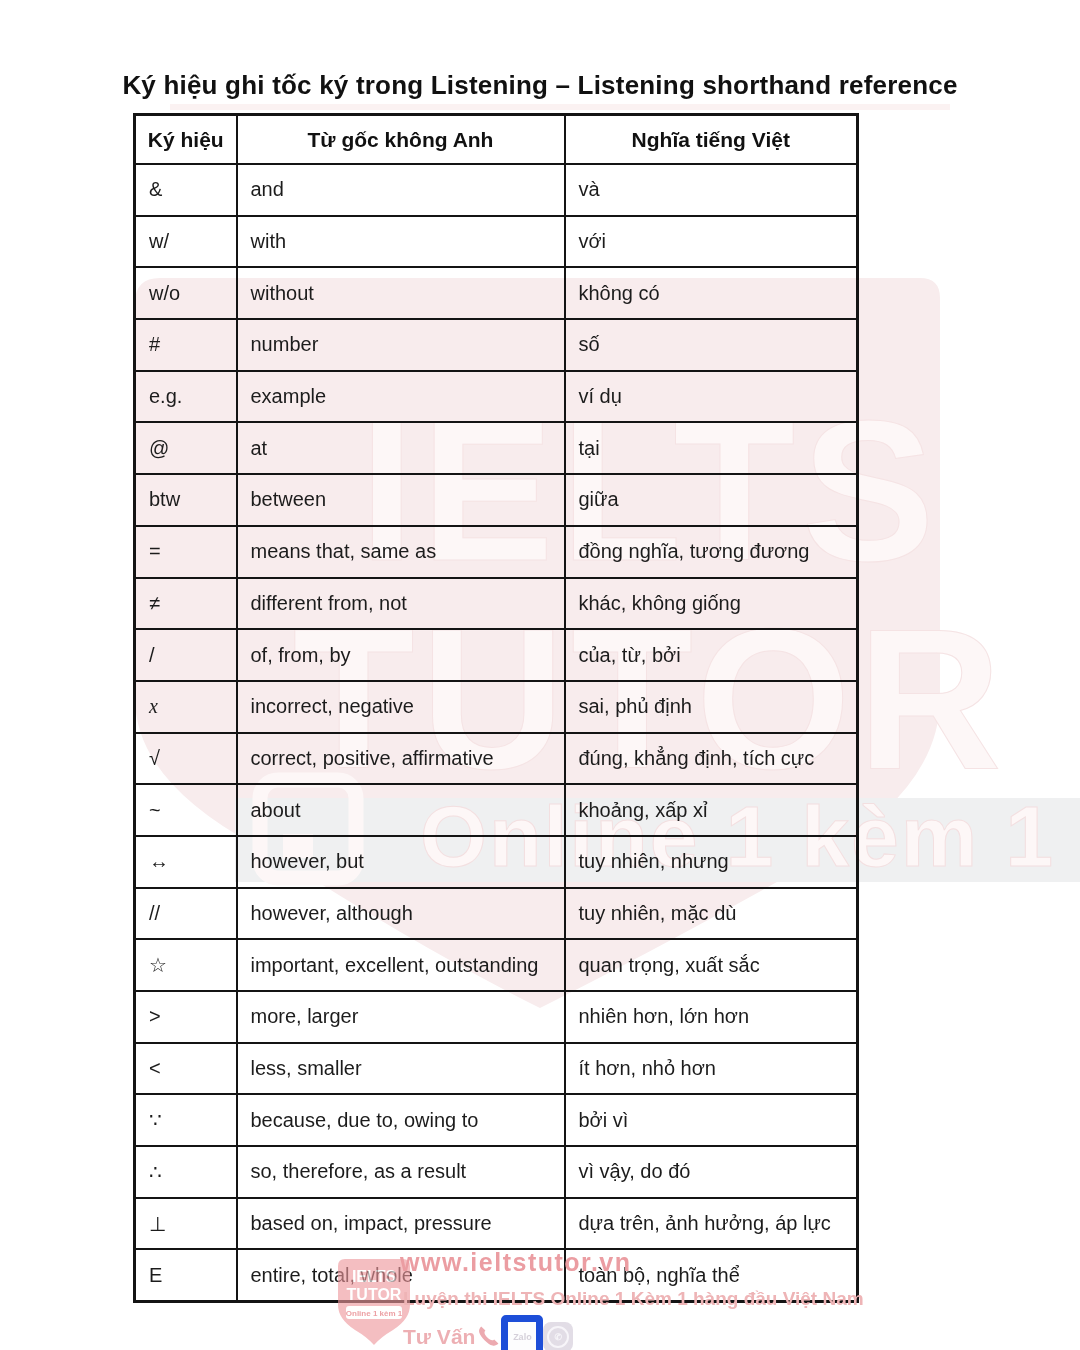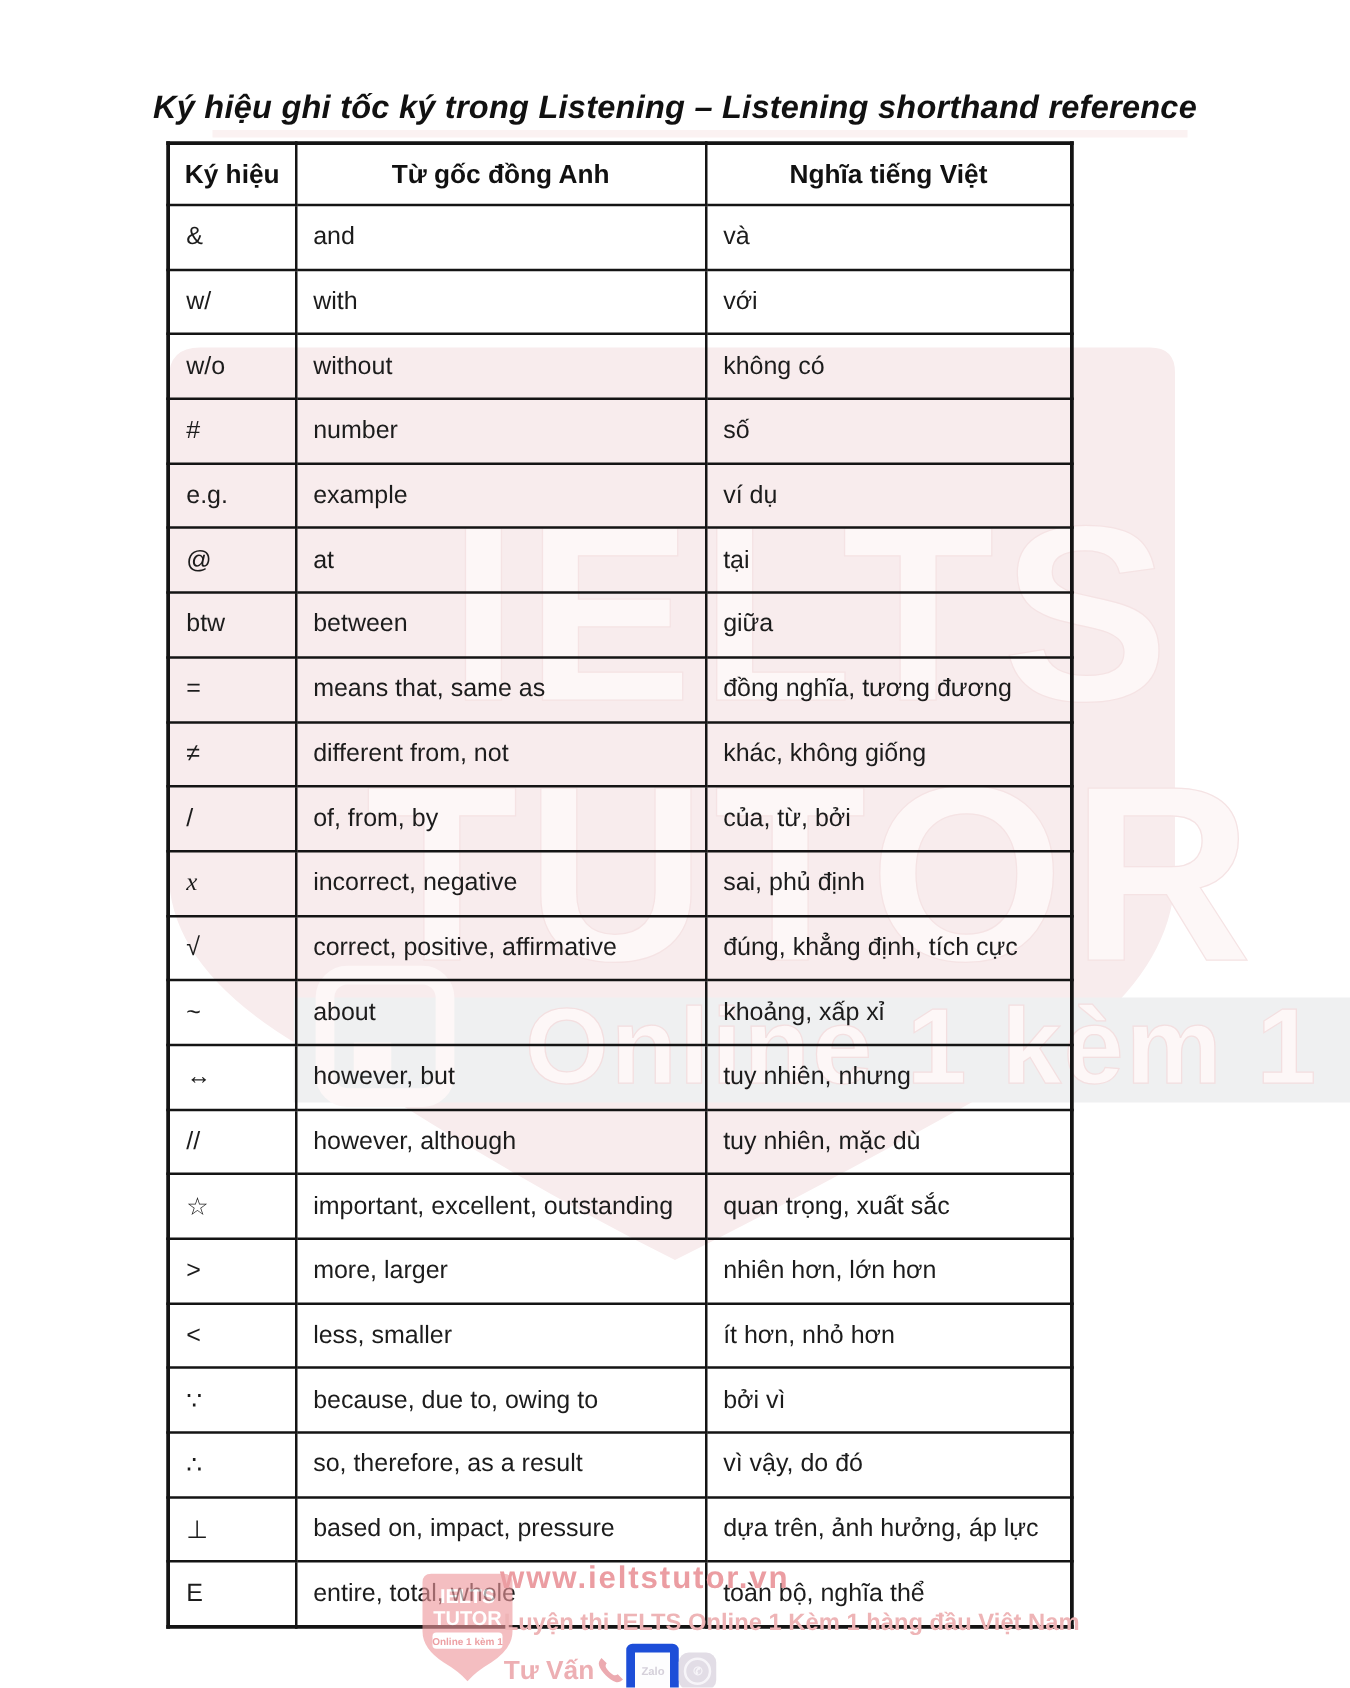--- a/index.html
+++ b/index.html
@@ -3,21 +3,21 @@
 <meta charset="utf-8">
 <style>
   html,body{margin:0;padding:0;}
   body{
     width:1080px;height:1350px;position:relative;background:#ffffff;
     font-family:"Liberation Sans",sans-serif;overflow:hidden;color:#1b1b1b;
   }
   
   .page-title{
     position:absolute;top:70px;left:40px;width:1000px;text-align:center;
-    font-size:26px;font-weight:bold;color:#111;letter-spacing:.2px;white-space:nowrap;font-style:italic;
+    font-size:26px;font-weight:bold;color:#111;letter-spacing:.2px;white-space:nowrap;
   }
   .top-band{position:absolute;top:104px;left:170px;width:780px;height:6px;background:#fbf2f2;}
   
   .wm{position:absolute;left:120px;top:268px;width:960px;height:1000px;pointer-events:none;}
   
   table.sh{
     position:absolute;left:133px;top:113px;width:723px;
     border-collapse:collapse;table-layout:fixed;background:transparent;
     border:3px solid #141414;
   }
@@ -83,21 +83,21 @@
 
 <table class="sh">
   <colgroup>
       <col class="c1">
       <col class="c2">
       <col class="c3">
     </colgroup>
   <thead>
     <tr>
       <th>Ký hiệu</th>
-      <th>Từ gốc đồng Anh</th>
+      <th>Từ gốc không Anh</th>
       <th>Nghĩa tiếng Việt</th>
     </tr>
   </thead>
   <tbody id="table-body">
       <tr>
         <td class="sym">&amp;</td>
         <td class="eng">and</td>
         <td class="vie">và</td>
       </tr>
       <tr>

